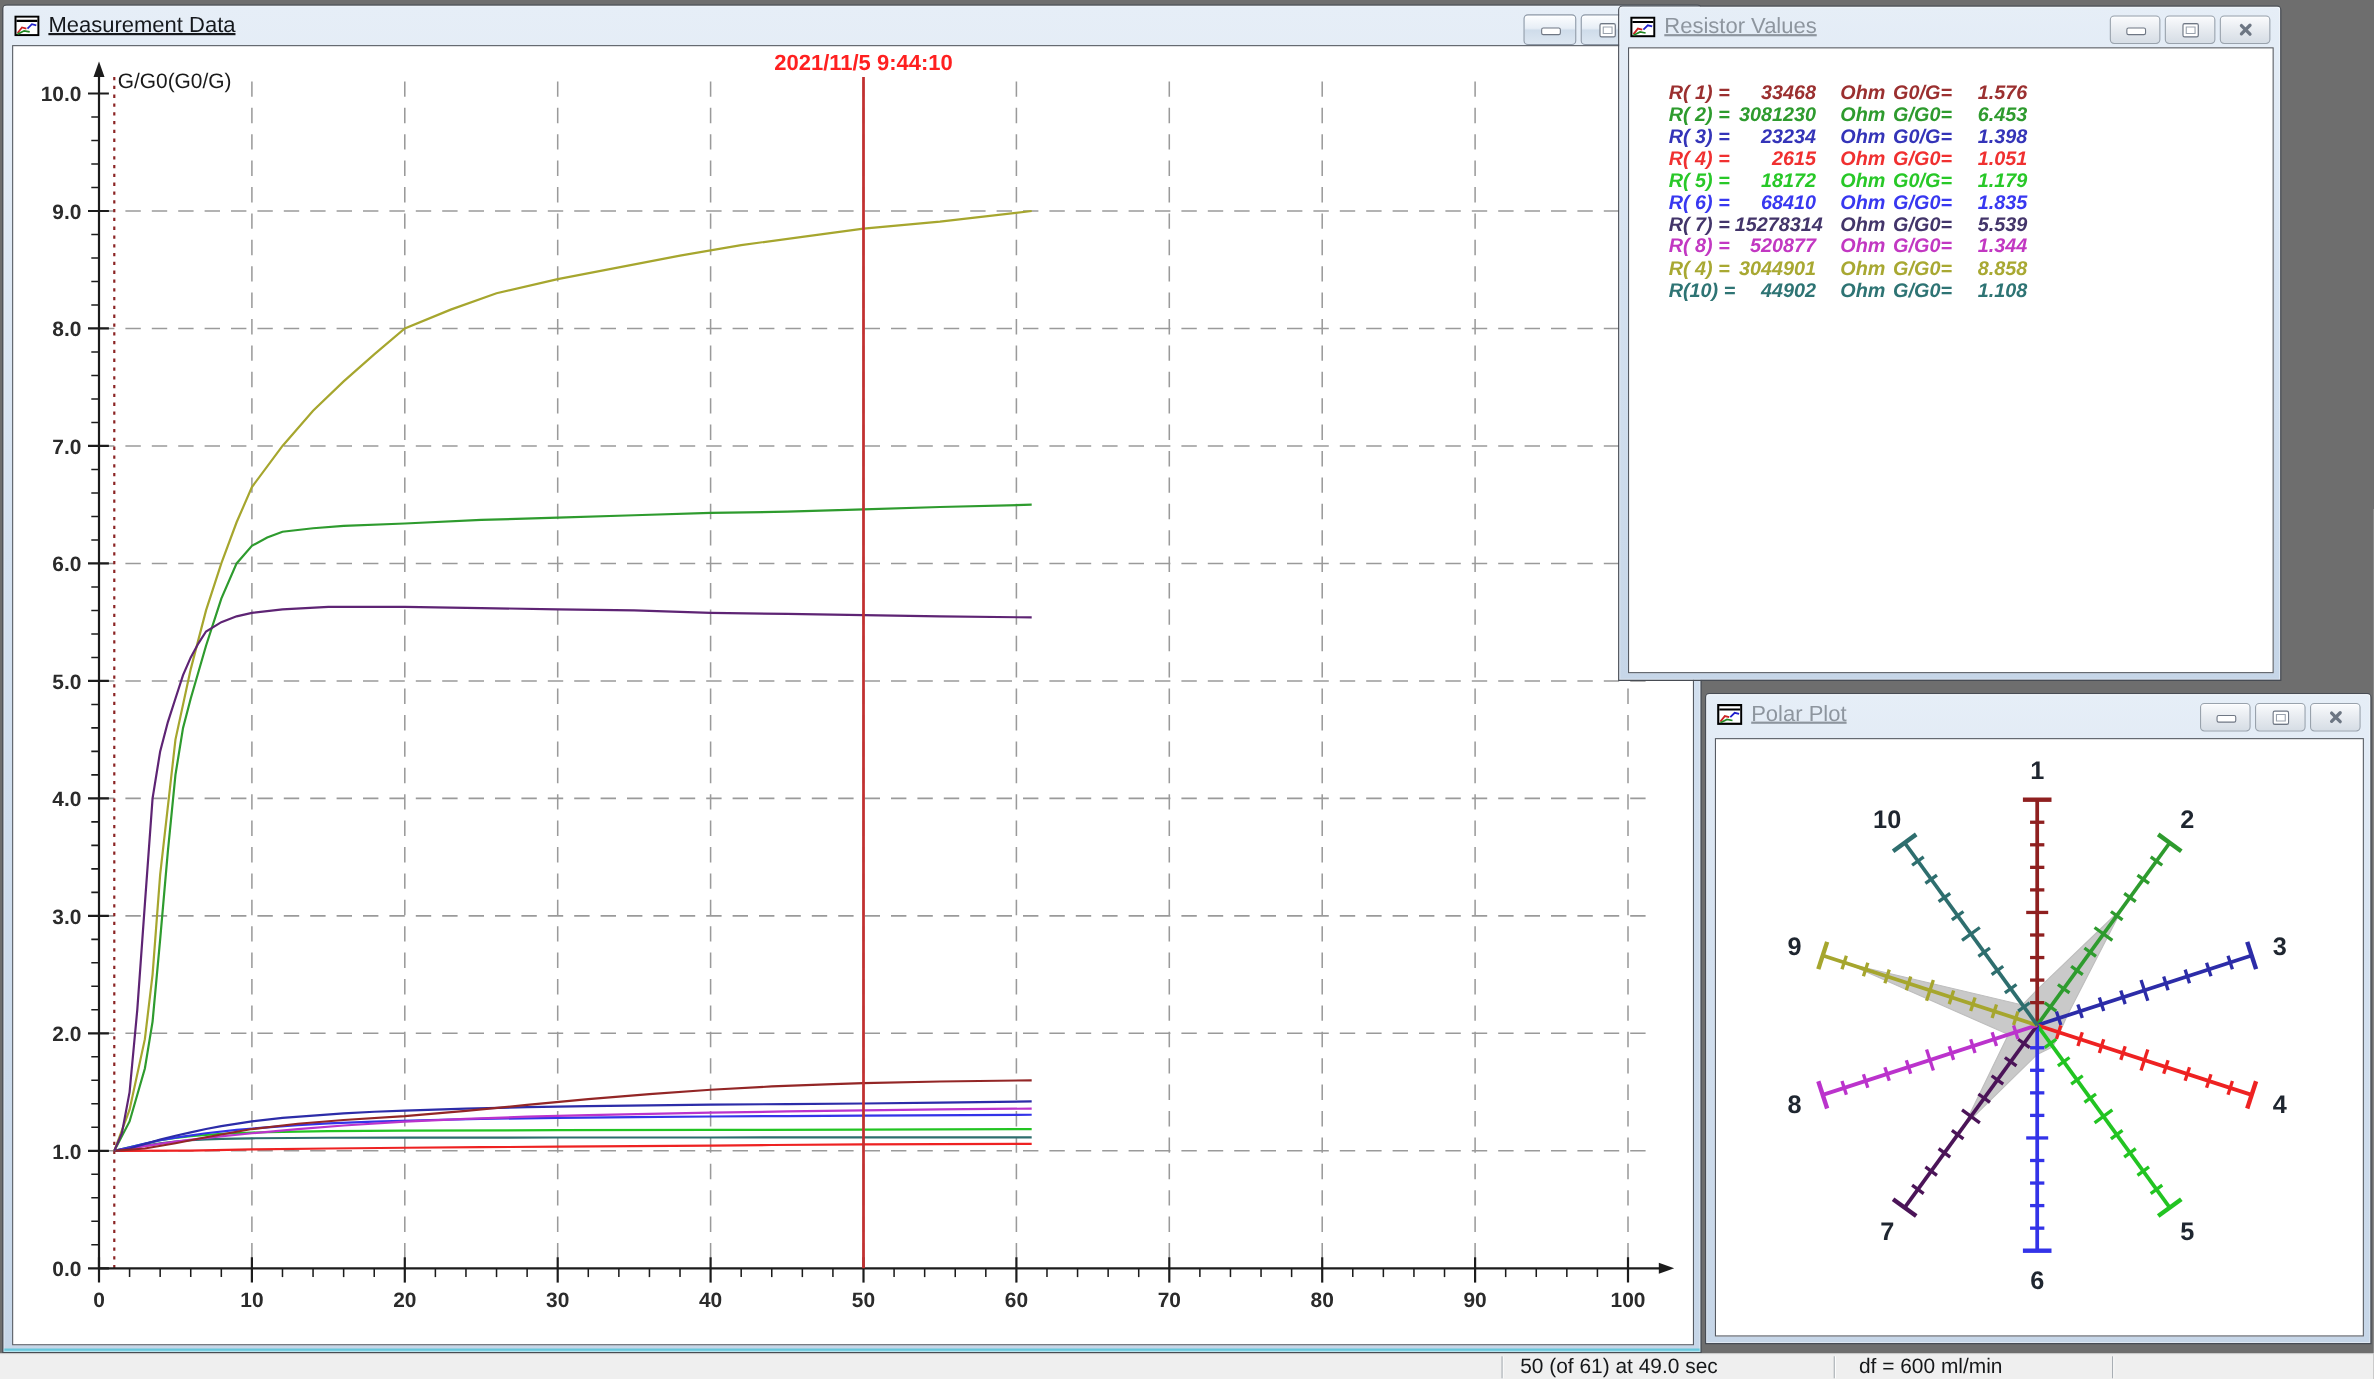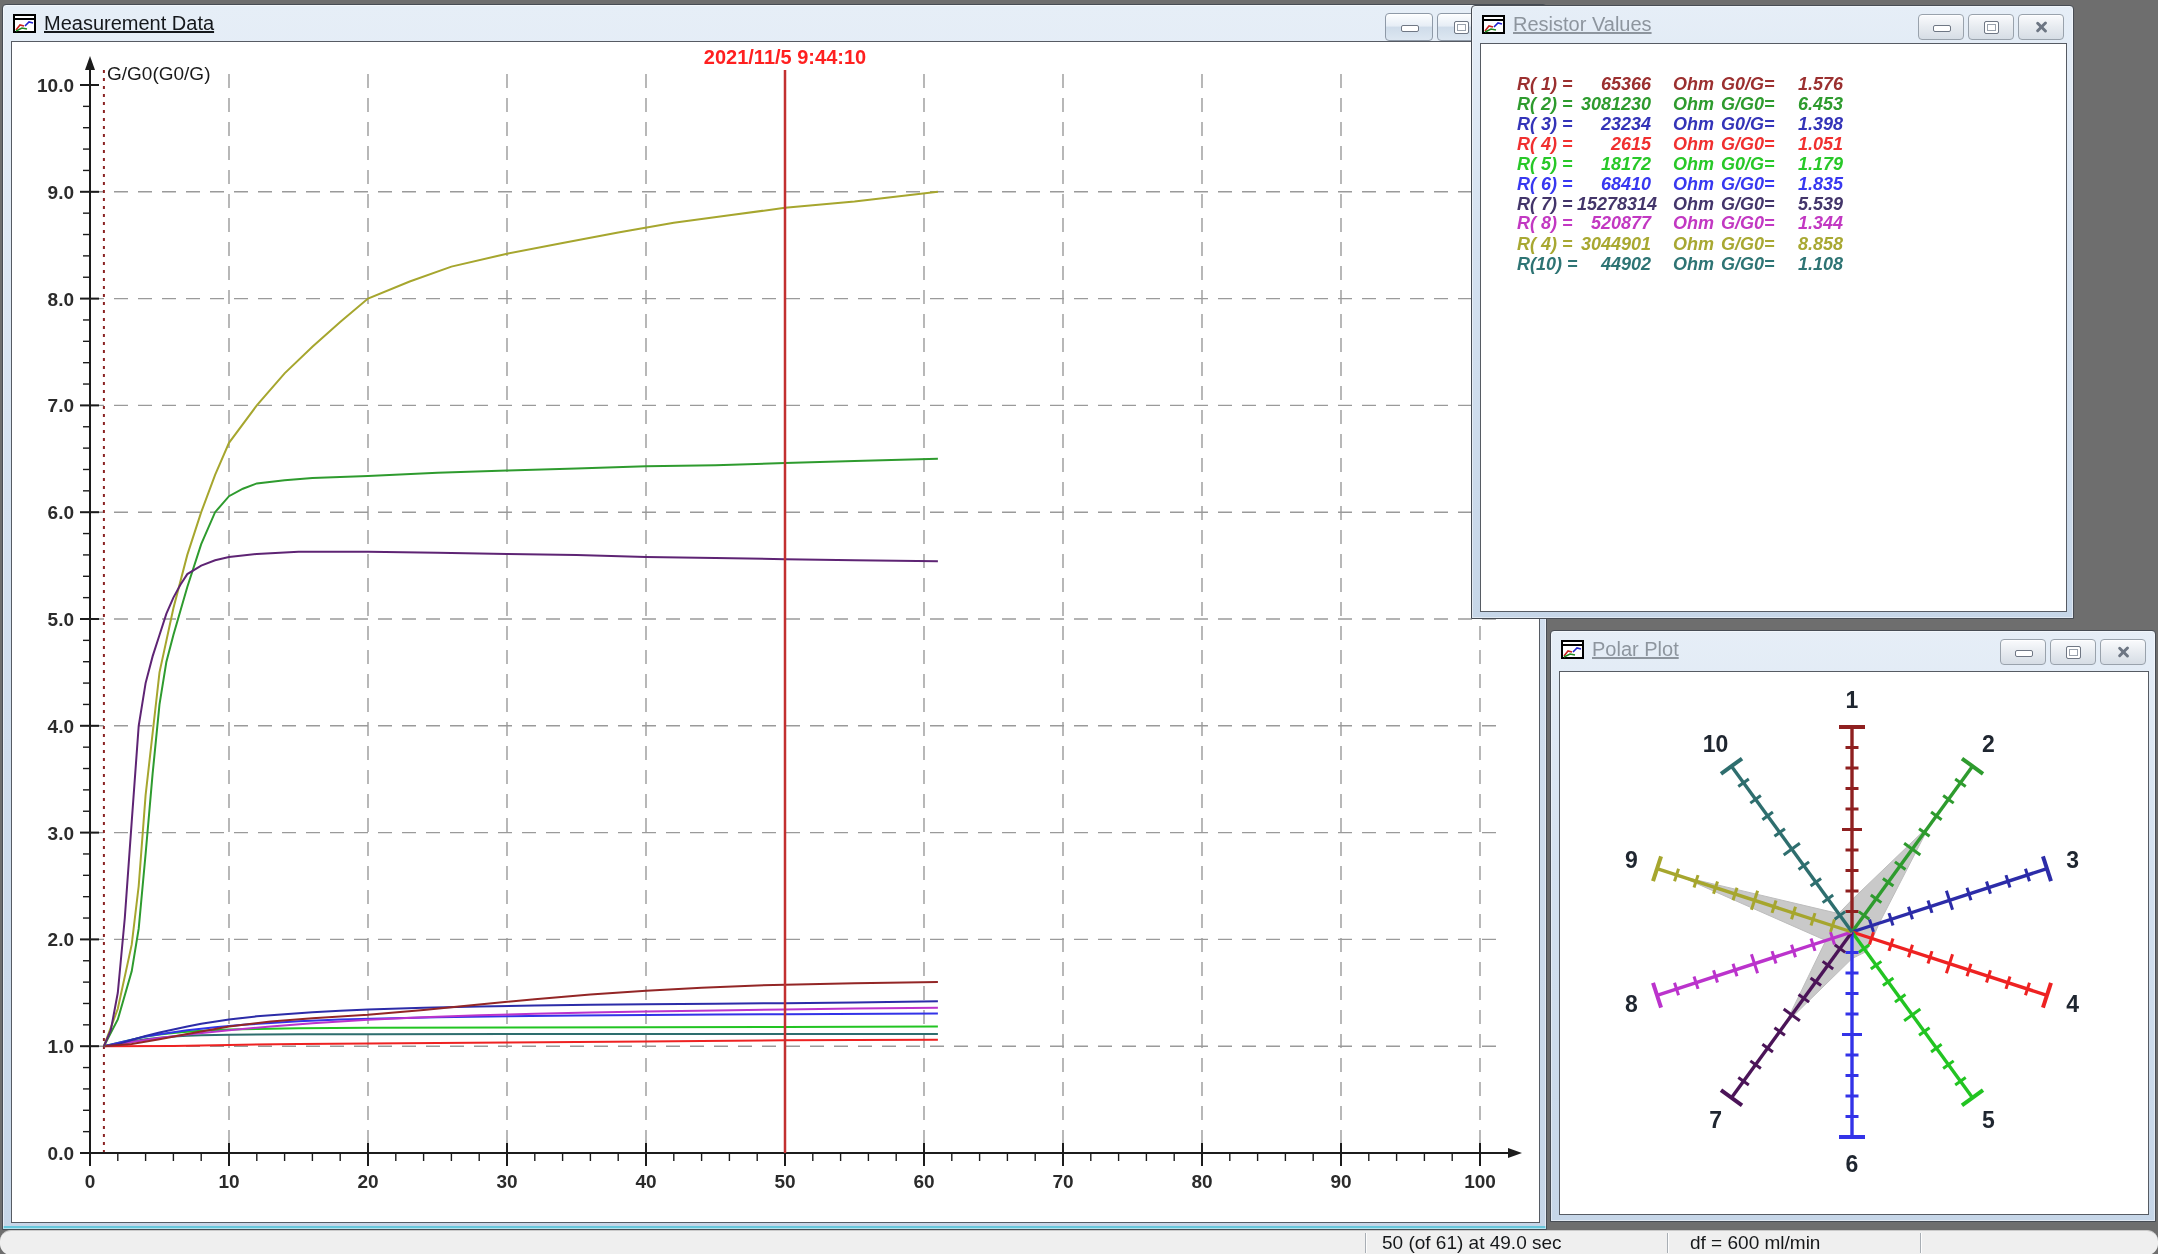--- a/index.html
+++ b/index.html
@@ -31,21 +31,21 @@
   .glyph-x::before{transform:rotate(45deg);} .glyph-x::after{transform:rotate(-45deg);}
   .inactive .glyph-x::before,.inactive .glyph-x::after{background:#6d7683;box-shadow:none;}
   .client{position:absolute;background:#fff;border:1px solid #565b63;}
   
   #resistor-rows{padding:30px 0 0 36px;}
   .r-row{display:flex;height:20px;align-items:center;font-size:18px;font-weight:600;white-space:pre;font-style:italic;}
   .r-name{width:60px;} .r-ohm{width:74px;text-align:right;} .r-unit{width:44px;padding-left:22px;}
   .r-ratiolabel{width:56px;margin-left:4px;} .r-ratio{width:66px;text-align:right;}
   
   #status-bar{position:absolute;left:0;top:1230px;width:2158px;height:24px;background:#efefef;
-              border-top:1px solid #c9c9c9;border-radius:11px;}
+              border-top:1px solid #c9c9c9;}
   .sb-sep{position:absolute;top:2px;bottom:2px;width:1px;background:#a8aeb4;box-shadow:1px 0 0 #fdfdfd;}
   .sb-text{position:absolute;top:0;height:24px;line-height:24px;font-size:19px;color:#16181a;white-space:pre;}
 </style>
 </head>
 <body>
 
 <div class="window active" id="measurement-window" style="left:2px;top:4px;width:1543px;height:1224px;">
   <div class="titlebar">
     <svg class="win-icon" viewBox="0 0 23 19">
       <rect x="1" y="1" width="21" height="17" fill="#ffffff" stroke="#000000" stroke-width="2"></rect>
@@ -259,21 +259,21 @@
       <div class="cap-btn">
           <span class="glyph-max"></span>
         </div>
       <div class="cap-btn">
           <span class="glyph-x"></span>
         </div>
     </div>
   </div>
   <div class="client" style="left:8px;top:37px;width:585px;height:567px;">
     <div id="resistor-rows">
-        <div class="r-row" style="color: rgb(155, 48, 48);"><span class="r-name">R( 1) =</span><span class="r-ohm">65366</span><span class="r-unit">Ohm</span><span class="r-ratiolabel">G0/G=</span><span class="r-ratio">1.576</span></div>
+        <div class="r-row" style="color: rgb(155, 48, 48);"><span class="r-name">R( 1) =</span><span class="r-ohm">33468</span><span class="r-unit">Ohm</span><span class="r-ratiolabel">G0/G=</span><span class="r-ratio">1.576</span></div>
         <div class="r-row" style="color: rgb(46, 155, 46);"><span class="r-name">R( 2) =</span><span class="r-ohm">3081230</span><span class="r-unit">Ohm</span><span class="r-ratiolabel">G/G0=</span><span class="r-ratio">6.453</span></div>
         <div class="r-row" style="color: rgb(52, 52, 184);"><span class="r-name">R( 3) =</span><span class="r-ohm">23234</span><span class="r-unit">Ohm</span><span class="r-ratiolabel">G0/G=</span><span class="r-ratio">1.398</span></div>
         <div class="r-row" style="color: rgb(240, 48, 48);"><span class="r-name">R( 4) =</span><span class="r-ohm">2615</span><span class="r-unit">Ohm</span><span class="r-ratiolabel">G/G0=</span><span class="r-ratio">1.051</span></div>
         <div class="r-row" style="color: rgb(40, 200, 40);"><span class="r-name">R( 5) =</span><span class="r-ohm">18172</span><span class="r-unit">Ohm</span><span class="r-ratiolabel">G0/G=</span><span class="r-ratio">1.179</span></div>
         <div class="r-row" style="color: rgb(56, 56, 240);"><span class="r-name">R( 6) =</span><span class="r-ohm">68410</span><span class="r-unit">Ohm</span><span class="r-ratiolabel">G/G0=</span><span class="r-ratio">1.835</span></div>
         <div class="r-row" style="color: rgb(67, 53, 106);"><span class="r-name">R( 7) =</span><span class="r-ohm">15278314</span><span class="r-unit">Ohm</span><span class="r-ratiolabel">G/G0=</span><span class="r-ratio">5.539</span></div>
         <div class="r-row" style="color: rgb(194, 56, 194); align-items: flex-end;"><span class="r-name">R( 8) =</span><span class="r-ohm">520877</span><span class="r-unit">Ohm</span><span class="r-ratiolabel">G/G0=</span><span class="r-ratio">1.344</span></div>
         <div class="r-row" style="color: rgb(168, 168, 50);"><span class="r-name">R( 4) =</span><span class="r-ohm">3044901</span><span class="r-unit">Ohm</span><span class="r-ratiolabel">G/G0=</span><span class="r-ratio">8.858</span></div>
         <div class="r-row" style="color: rgb(46, 116, 116);"><span class="r-name">R(10) =</span><span class="r-ohm">44902</span><span class="r-unit">Ohm</span><span class="r-ratiolabel">G/G0=</span><span class="r-ratio">1.108</span></div>
       </div>

